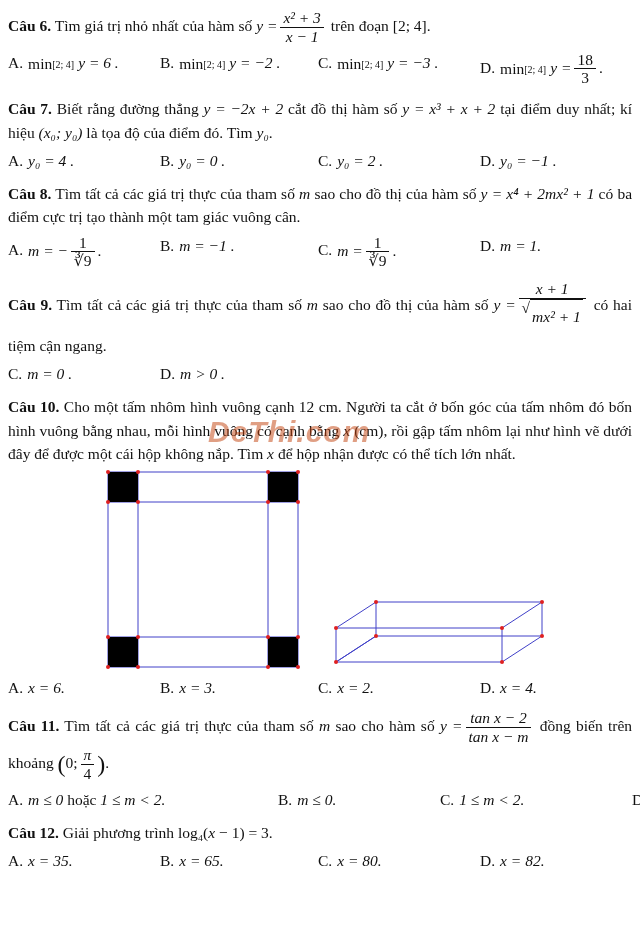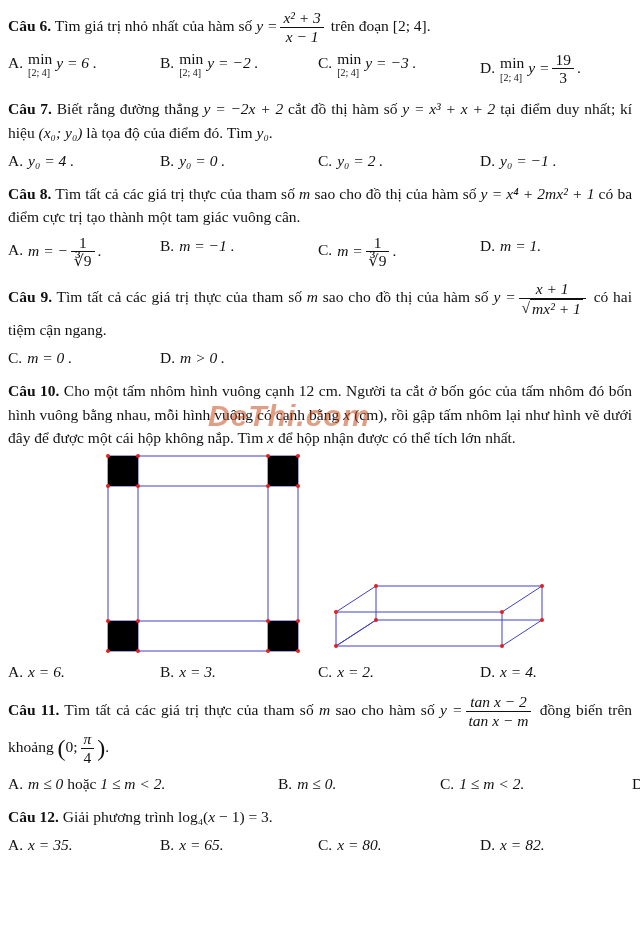--- a/index.html
+++ b/index.html
@@ -10,25 +10,25 @@
     font-size:15.5px;line-height:1.5;overflow:hidden;
   }
   .page{padding:9px 8px 0 8px;}
   .q{text-align:justify;margin:0 0 5px 0;}
   .qrel{position:relative;}
   .lbl{font-weight:bold;}
   .f{font-style:italic;}
   .frac{display:inline-flex;flex-direction:column;vertical-align:middle;text-align:center;margin:0 3px;line-height:1.15;}
   .fr-num{padding:0 3px;border-bottom:1px solid #111;}
   .fr-den{padding:0 3px;}
-  .minstack{display:inline-flex;flex-direction:column;align-items:flex-start;vertical-align:middle;line-height:1;margin-right:4px;}
+  .minstack{display:inline-flex;flex-direction:row;align-items:center;vertical-align:middle;line-height:1;margin-right:4px;}
   .msub{font-size:10px;margin-top:2px;}
   .sqrt{display:inline-flex;align-items:flex-start;}
   .radsym{font-style:normal;}
-  .radv{border-top:1px solid #111;padding:0 2px;}
+  .radv{border-top:1px solid #111;padding:8px 2px;}
   .opts{display:grid;margin:2px 0 10px 0;}
   .opts4{grid-template-columns:152px 158px 162px auto;}
   .opts92{grid-template-columns:505px auto;}
   .opts93{grid-template-columns:152px auto;}
   .opts11{grid-template-columns:238px 130px 160px auto;gap:32px;}
   .opt{white-space:nowrap;}
   .letter{margin-right:5px;}
   .bigp{font-size:24px;font-style:normal;vertical-align:middle;line-height:1;}
   .watermark{
     position:absolute;left:200px;top:14px;z-index:1;
@@ -70,21 +70,21 @@
       <span class="letter">C.</span><span class="minstack">
           <span>min</span>
           <span class="msub">[2; 4]</span>
         </span><span class="f">y = −3 .</span>
     </div>
     <div class="opt">
       <span class="letter">D.</span><span class="minstack">
           <span>min</span>
           <span class="msub">[2; 4]</span>
         </span><span class="f">y =</span><span class="frac">
-          <span class="fr-num">19</span>
+          <span class="fr-num">18</span>
           <span class="fr-den">3</span>
         </span><span>.</span>
     </div>
   </div>
 
   <div class="q">
     <span class="lbl">Câu 7.</span>
     <span>Biết rằng đường thẳng</span>
     <span class="f">y = −2x + 2</span>
     <span>cắt đồ thị hàm số</span>

